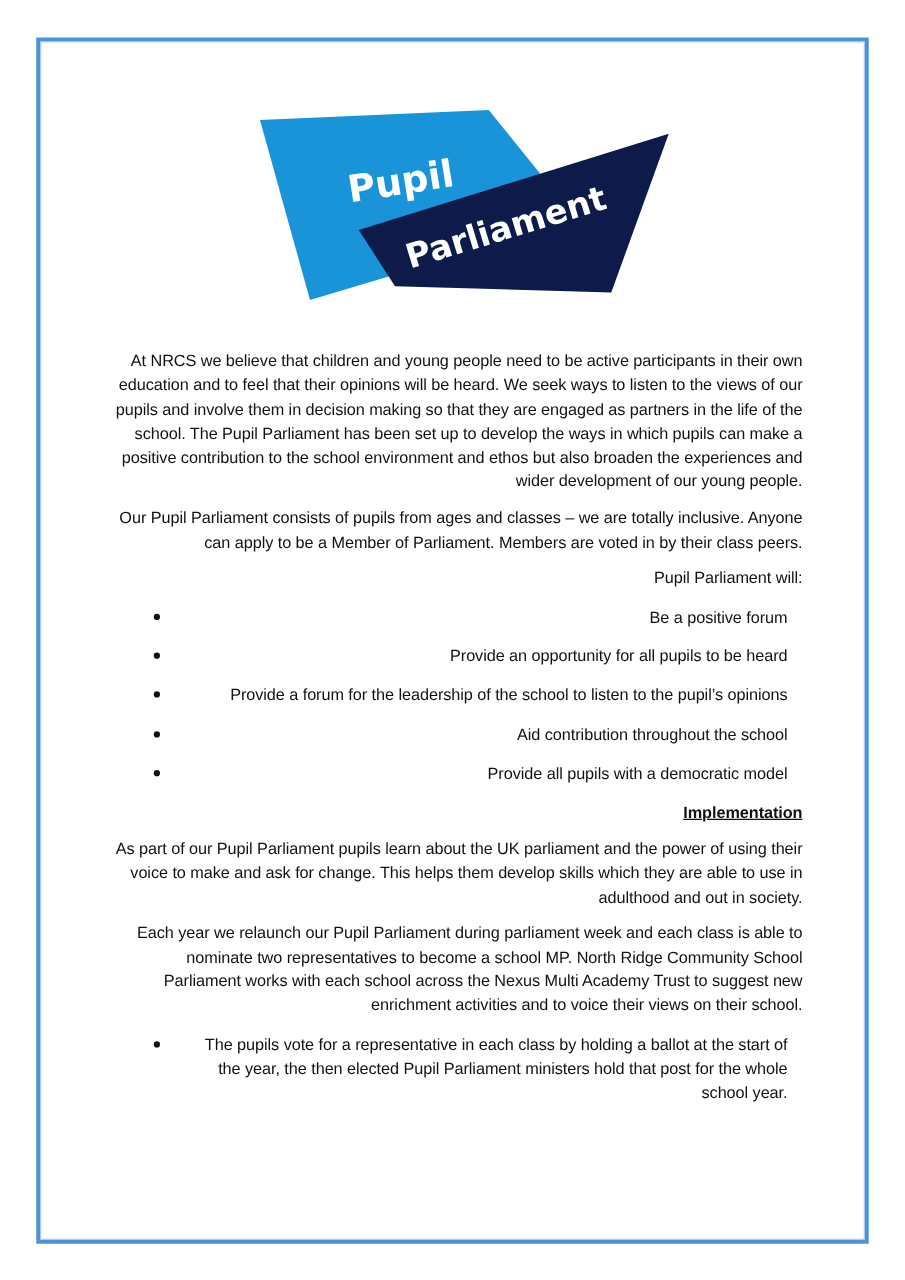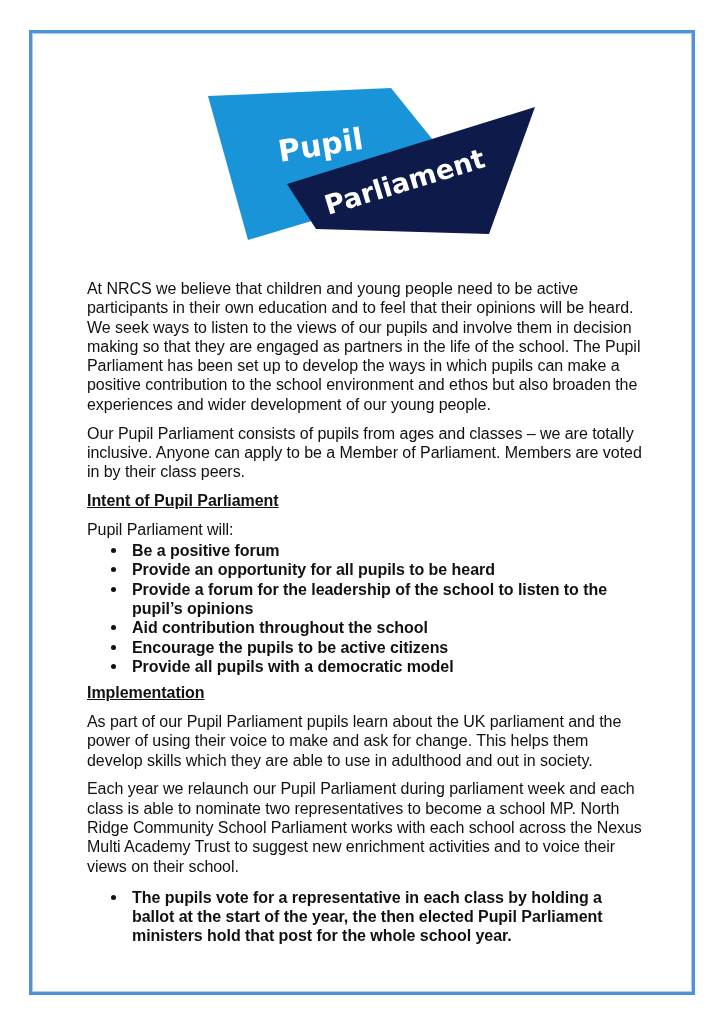--- a/index.html
+++ b/index.html
@@ -30,41 +30,41 @@
       top: 80px;
       width: 340px;
       height: 170px;
     }
     .logo svg { display: block; }
     .content {
       position: absolute;
       left: 87px;
       top: 279px;
       width: 555px;
-      font-size: 16px;
+      font-size: 13px;
       line-height: 19.3px;
       letter-spacing: -0.05px;
+      text-align: right;
     }
     .content p {
       margin: 0 0 9.5px 0;
     }
     .heading {
       font-weight: bold;
       text-decoration: underline;
     }
     ul.bullets {
       list-style: none;
       margin: 0 0 7px 0;
       padding: 0;
     }
     ul.bullets li {
       position: relative;
       padding-left: 45px;
-      margin: 0;
-      font-weight: bold;
+      margin: 12px;
     }
     ul.bullets li .dot {
       position: absolute;
       left: 24px;
       top: 7px;
       width: 5px;
       height: 5px;
       border-radius: 50%;
       background: #111111;
     }
@@ -83,29 +83,27 @@
     <polygon class="logo-navy" points="87,104 335,27 289,154 116,149" fill="#0d1a4a"></polygon>
     <text x="80" y="82" font-family="DejaVu Sans, sans-serif" font-weight="bold" font-size="30" transform="rotate(-9 80 82)" class="logo-text" fill="#ffffff">Pupil</text>
     <text x="128" y="135" font-family="DejaVu Sans, sans-serif" font-weight="bold" font-size="27" transform="rotate(-17 128 135)" class="logo-text" fill="#ffffff">Parliament</text>
   </svg>
 </div>
 
 <div class="content">
   <p>At NRCS we believe that children and young people need to be active participants in their own education and to feel that their opinions will be heard. We seek ways to listen to the views of our pupils and involve them in decision making so that they are engaged as partners in the life of the school. The Pupil Parliament has been set up to develop the ways in which pupils can make a positive contribution to the school environment and ethos but also broaden the experiences and wider development of our young people.</p>
   <p>Our Pupil Parliament consists of pupils from ages and classes – we are totally inclusive. Anyone can apply to be a Member of Parliament. Members are voted in by their class peers.</p>
 
-  <p class="heading">Intent of Pupil Parliament</p>
   <p style="margin-bottom:2px">Pupil Parliament will:</p>
 
   <ul class="bullets">
     <li><span class="dot"></span><span>Be a positive forum</span></li>
     <li><span class="dot"></span><span>Provide an opportunity for all pupils to be heard</span></li>
     <li><span class="dot"></span><span>Provide a forum for the leadership of the school to listen to the pupil’s opinions</span></li>
     <li><span class="dot"></span><span>Aid contribution throughout the school</span></li>
-    <li><span class="dot"></span><span>Encourage the pupils to be active citizens</span></li>
     <li><span class="dot"></span><span>Provide all pupils with a democratic model</span></li>
   </ul>
 
   <p class="heading">Implementation</p>
   <p>As part of our Pupil Parliament pupils learn about the UK parliament and the power of using their voice to make and ask for change. This helps them develop skills which they are able to use in adulthood and out in society.</p>
   <p>Each year we relaunch our Pupil Parliament during parliament week and each class is able to nominate two representatives to become a school MP. North Ridge Community School Parliament works with each school across the Nexus Multi Academy Trust to suggest new enrichment activities and to voice their views on their school.</p>
 
   <ul class="bullets last">
     <li><span class="dot"></span><span>The pupils vote for a representative in each class by holding a ballot at the start of the year, the then elected Pupil Parliament ministers hold that post for the whole school year.</span></li>
   </ul>

